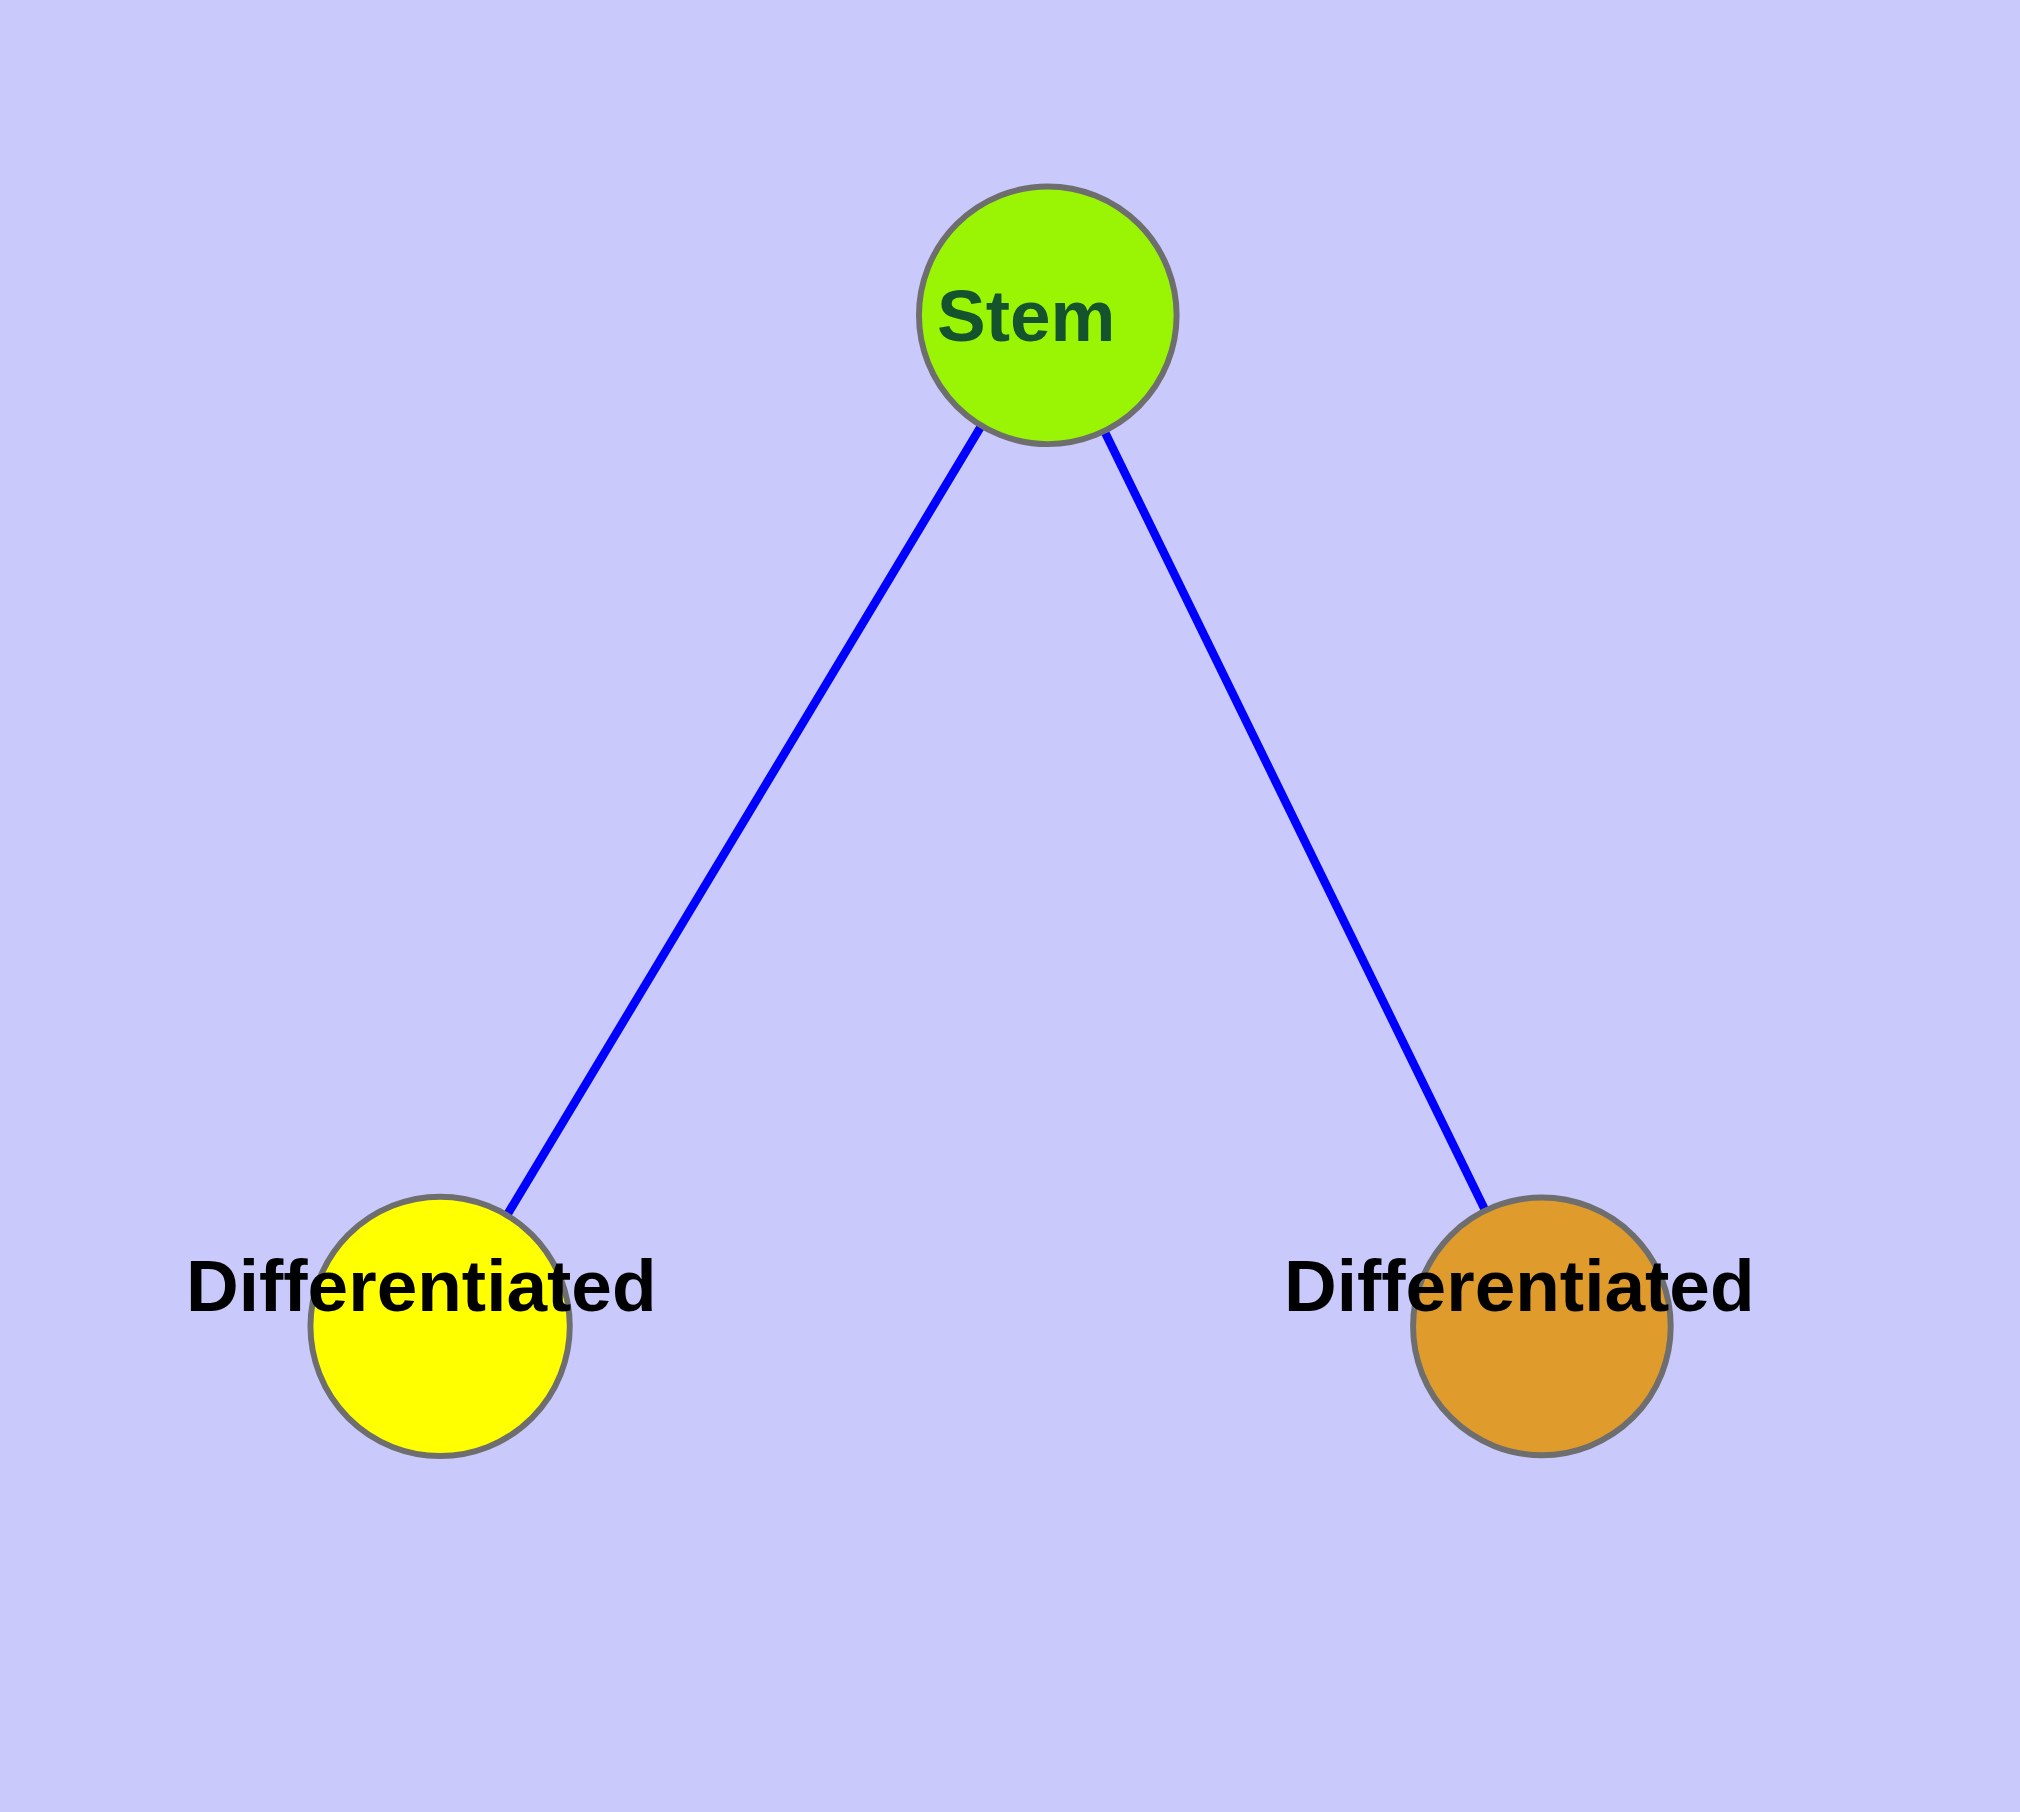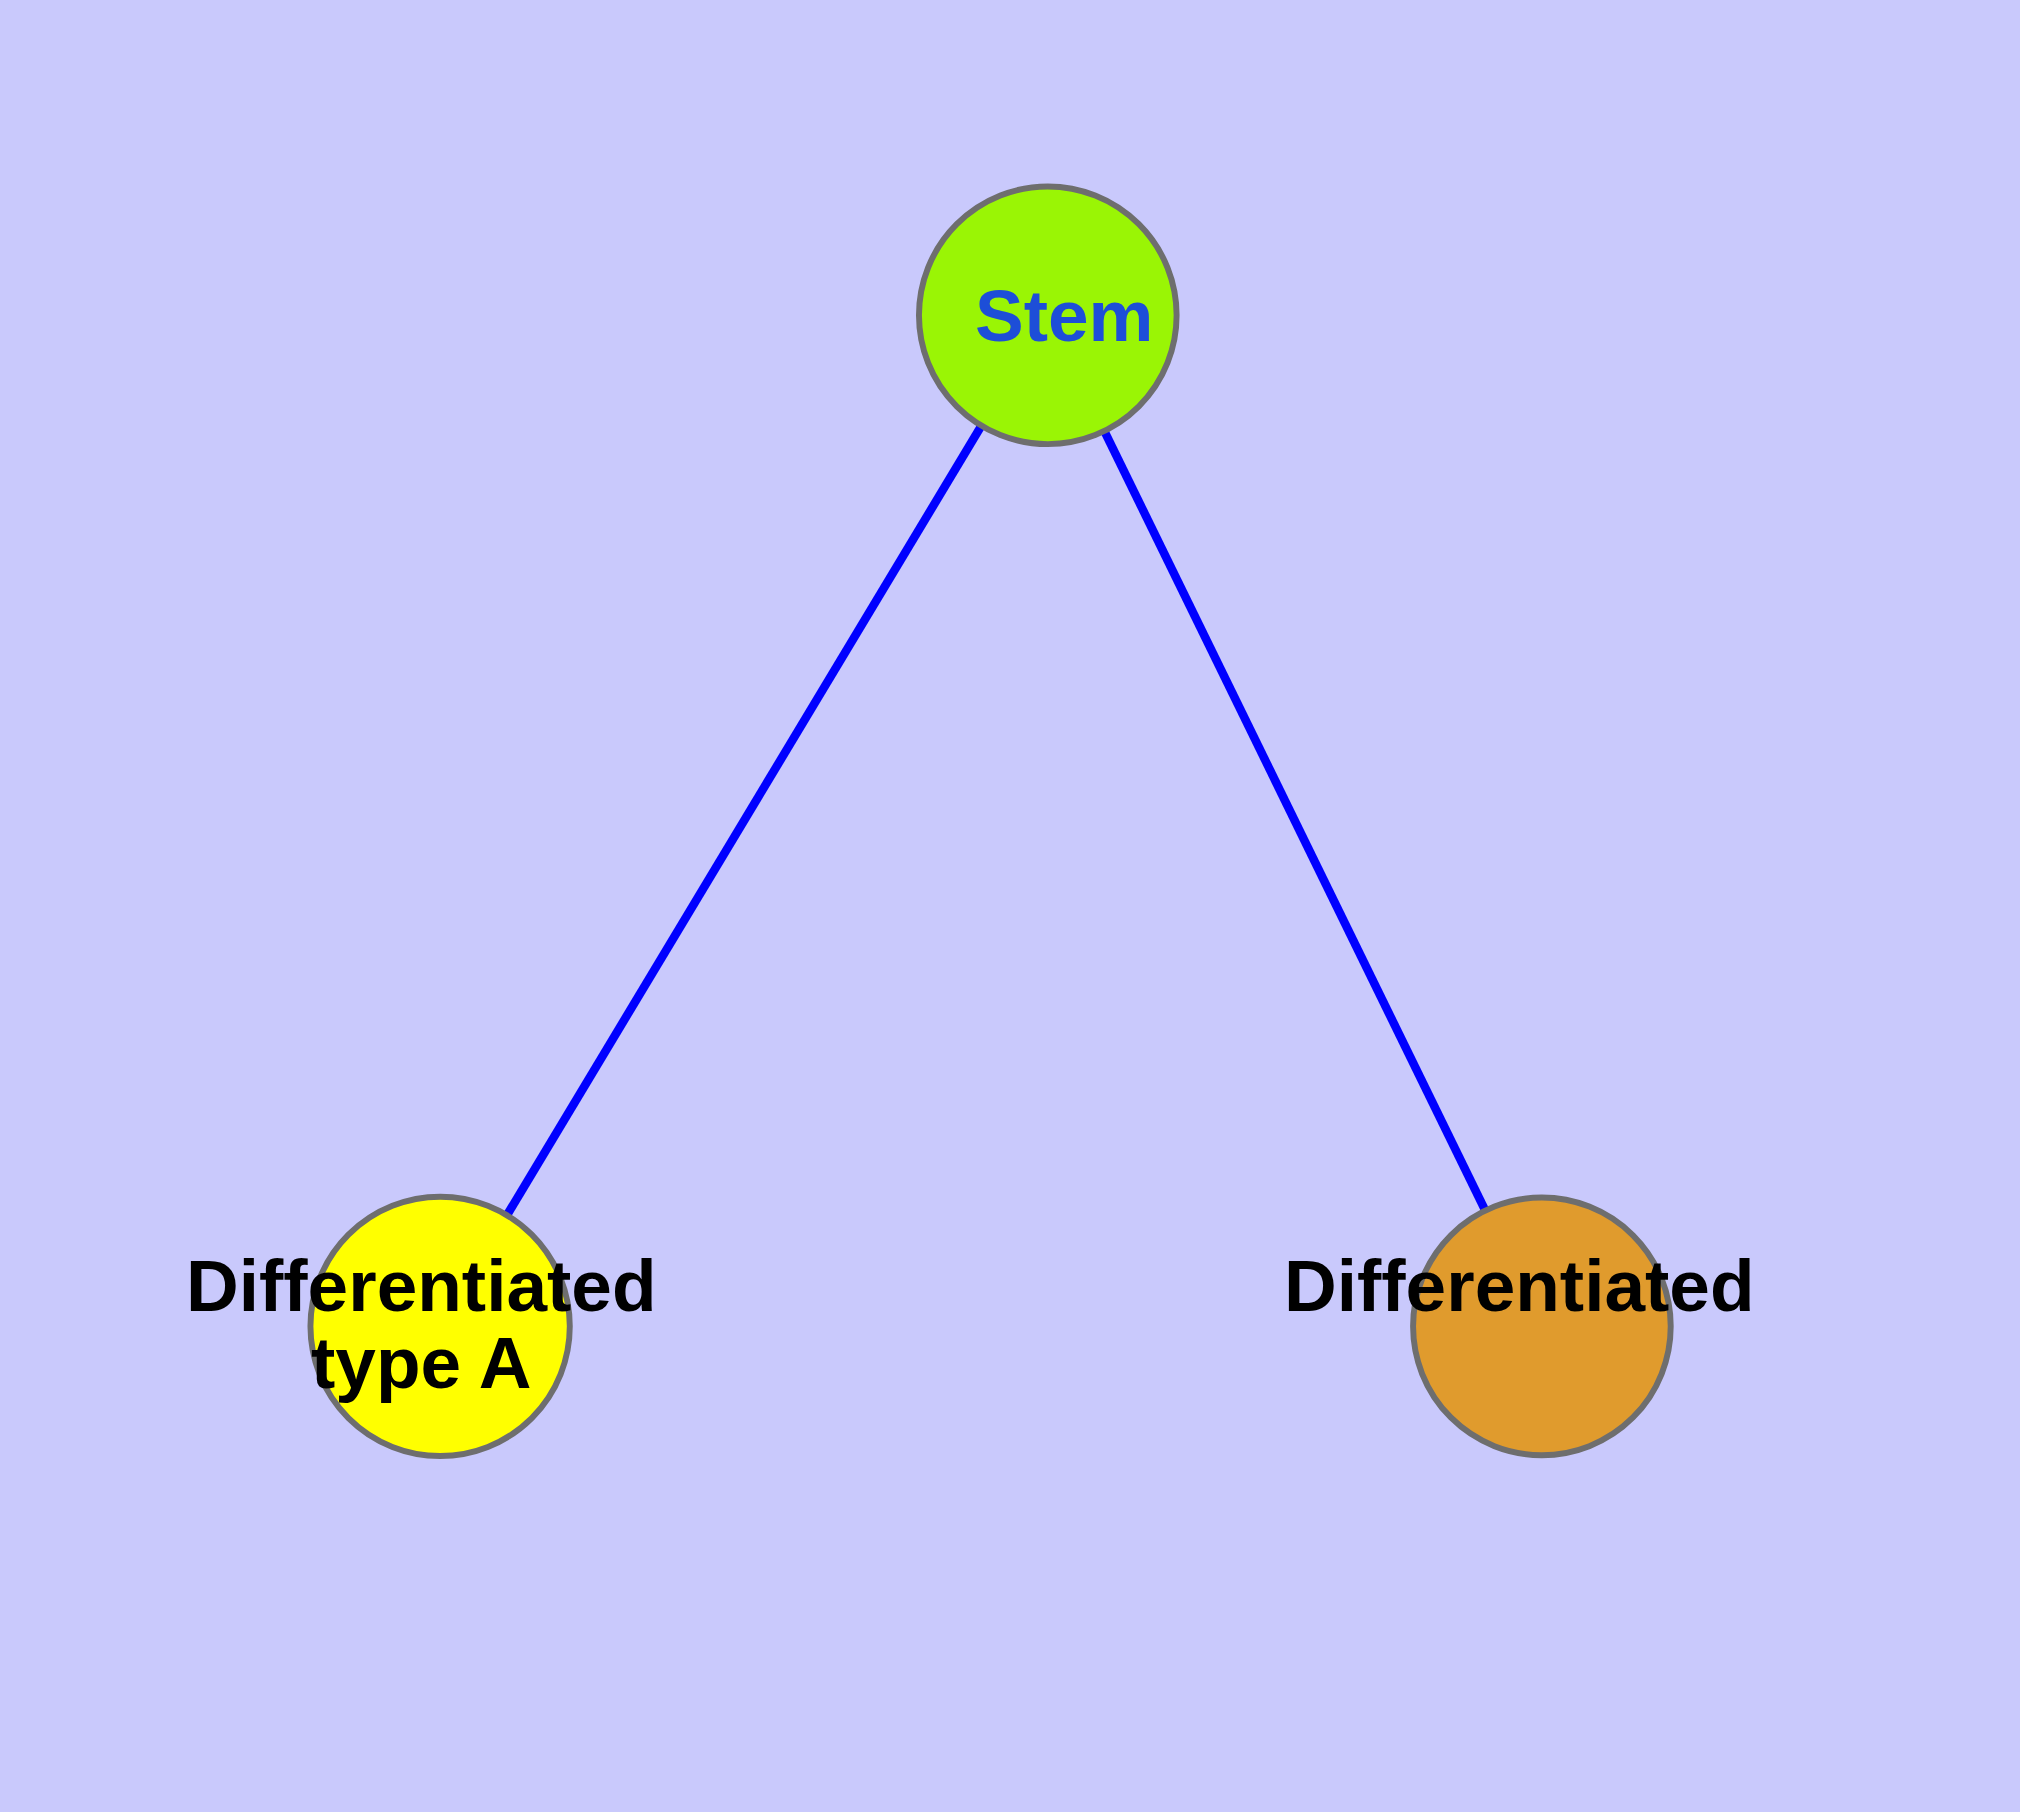--- a/index.html
+++ b/index.html
@@ -55,27 +55,26 @@
       <line id="edge-1" stroke-linecap="butt" x1="1236" y1="372" x2="1819" y2="1565" stroke="#0000FF" stroke-width="10"></line>
     </g>
 
     <g id="node-layer">
       <circle id="node-0" cx="1236" cy="372" r="152" fill="#9AF505" stroke="#6E6E6E" stroke-width="7"></circle>
       <circle id="node-1" cx="519" cy="1565" r="153" fill="#FFFF00" stroke="#6E6E6E" stroke-width="7"></circle>
       <circle id="node-2" cx="1819" cy="1565" r="152" fill="#E09B2D" stroke="#6E6E6E" stroke-width="7"></circle>
     </g>
   </svg>
 
-  <div class="node-label" id="label-0" style="font-size: 73px; color: #1d4ed8; left: 975px; top: 277px;">
+  <div class="node-label" id="label-0" style="font-size: 73px; color: #14532d; left: 937px; top: 277px;">
     <span>Stem</span>
   </div>
 
   <div class="node-label" id="label-1" style="font-size: 73px; color: rgb(0, 0, 0); left: 186px; top: 1247px;">
     <span>Differentiated</span>
-    <span>type A</span>
   </div>
 
   <div class="node-label" id="label-2" style="font-size: 73px; color: rgb(0, 0, 0); left: 1284px; top: 1247px;">
     <span>Differentiated</span>
   </div>
 
 </div>
 
 
 </body></html>

